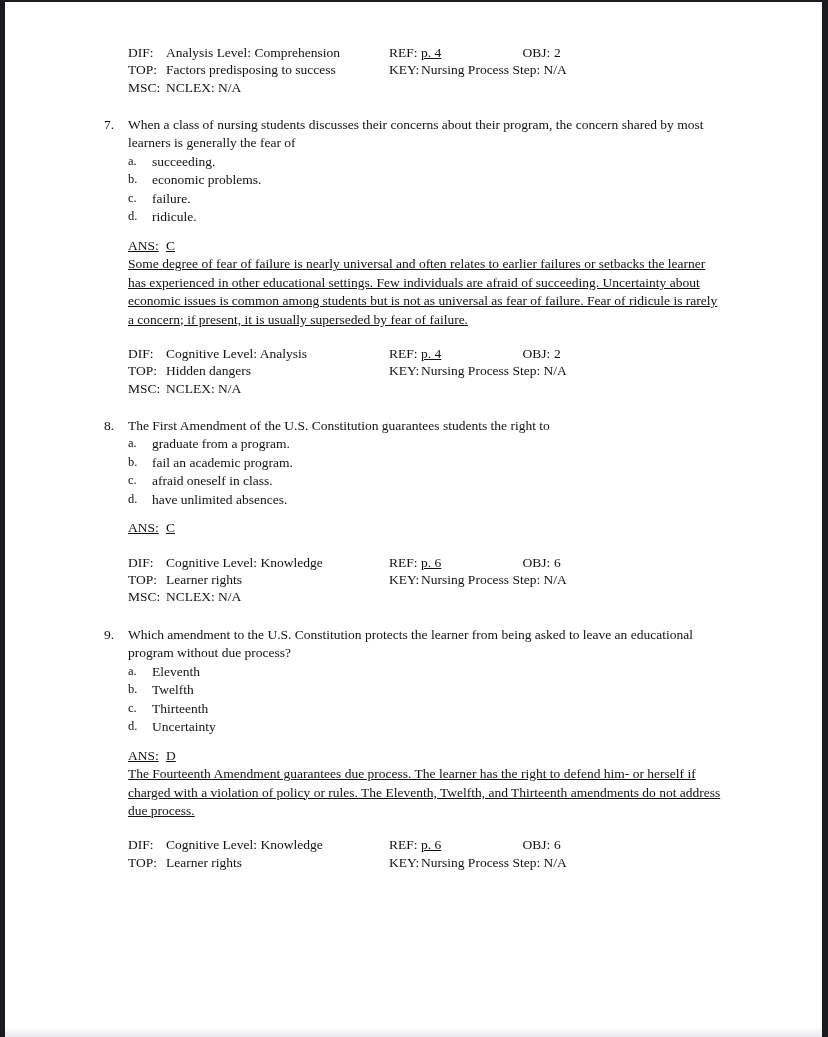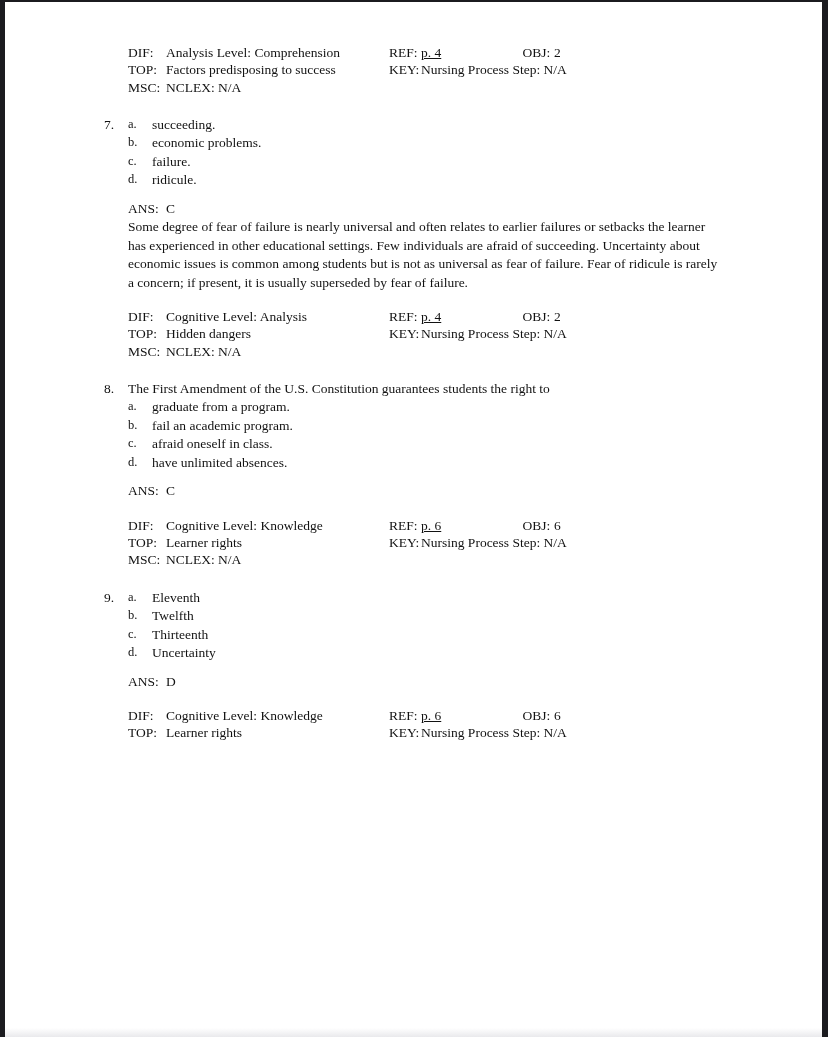--- a/index.html
+++ b/index.html
@@ -16,21 +16,21 @@
   .content{
     position:absolute;left:104px;top:44px;width:620px;
     font-size:13.5px;line-height:1.37;
   }
   
   .question{display:flex;margin-top:20px;}
   .qnum{width:24px;flex:0 0 24px;}
   .qbody{width:594px;}
   .option{display:flex;}
   .optletter{width:24px;flex:0 0 24px;font-size:12.5px;}
-  .answer-block{margin-top:10px;}
+  .answer-block{margin-top:10px;text-decoration:underline;}
   .ans-line{display:flex;}
   .ans-label{width:38px;flex:0 0 38px;}
   .rationale{width:594px;}
   
   .meta{display:flex;margin-top:16px;line-height:1.28;}
   .meta-left{width:261px;flex:0 0 261px;}
   .meta-right{width:333px;}
   .meta-row{display:flex;}
   .mlabel{width:38px;flex:0 0 38px;}
   .meta-right .mlabel{width:32px;flex:0 0 32px;}
@@ -71,20 +71,21 @@
         </div>
         <div class="meta-row">
           <span class="mlabel">KEY:</span>
           <span class="mval">Nursing Process Step: N/A</span>
         </div>
       </div>
     </div>
     <div class="question">
       <div class="qnum">7.</div>
       <div class="qbody">
+        <div class="stem">When a class of nursing students discusses their concerns about their program, the concern shared by most learners is generally the fear of</div>
         <div class="option">
           <span class="optletter">a.</span>
           <span class="opttext">succeeding.</span>
         </div>
         <div class="option">
           <span class="optletter">b.</span>
           <span class="opttext">economic problems.</span>
         </div>
         <div class="option">
           <span class="optletter">c.</span>
@@ -183,20 +184,21 @@
               <span class="mlabel">KEY:</span>
               <span class="mval">Nursing Process Step: N/A</span>
             </div>
           </div>
         </div>
       </div>
     </div>
     <div class="question">
       <div class="qnum">9.</div>
       <div class="qbody">
+        <div class="stem">Which amendment to the U.S. Constitution protects the learner from being asked to leave an educational program without due process?</div>
         <div class="option">
           <span class="optletter">a.</span>
           <span class="opttext">Eleventh</span>
         </div>
         <div class="option">
           <span class="optletter">b.</span>
           <span class="opttext">Twelfth</span>
         </div>
         <div class="option">
           <span class="optletter">c.</span>
@@ -204,20 +206,21 @@
         </div>
         <div class="option">
           <span class="optletter">d.</span>
           <span class="opttext">Uncertainty</span>
         </div>
         <div class="answer-block">
           <div class="ans-line">
             <span class="ans-label">ANS:</span>
             <span class="ans-val">D</span>
           </div>
+          <div class="rationale">The Fourteenth Amendment guarantees due process. The learner has the right to defend him- or herself if charged with a violation of policy or rules. The Eleventh, Twelfth, and Thirteenth amendments do not address due process.</div>
         </div>
         <div class="meta">
           <div class="meta-left">
             <div class="meta-row">
               <span class="mlabel">DIF:</span>
               <span class="mval">Cognitive Level: Knowledge</span>
             </div>
             <div class="meta-row">
               <span class="mlabel">TOP:</span>
               <span class="mval">Learner rights</span>

